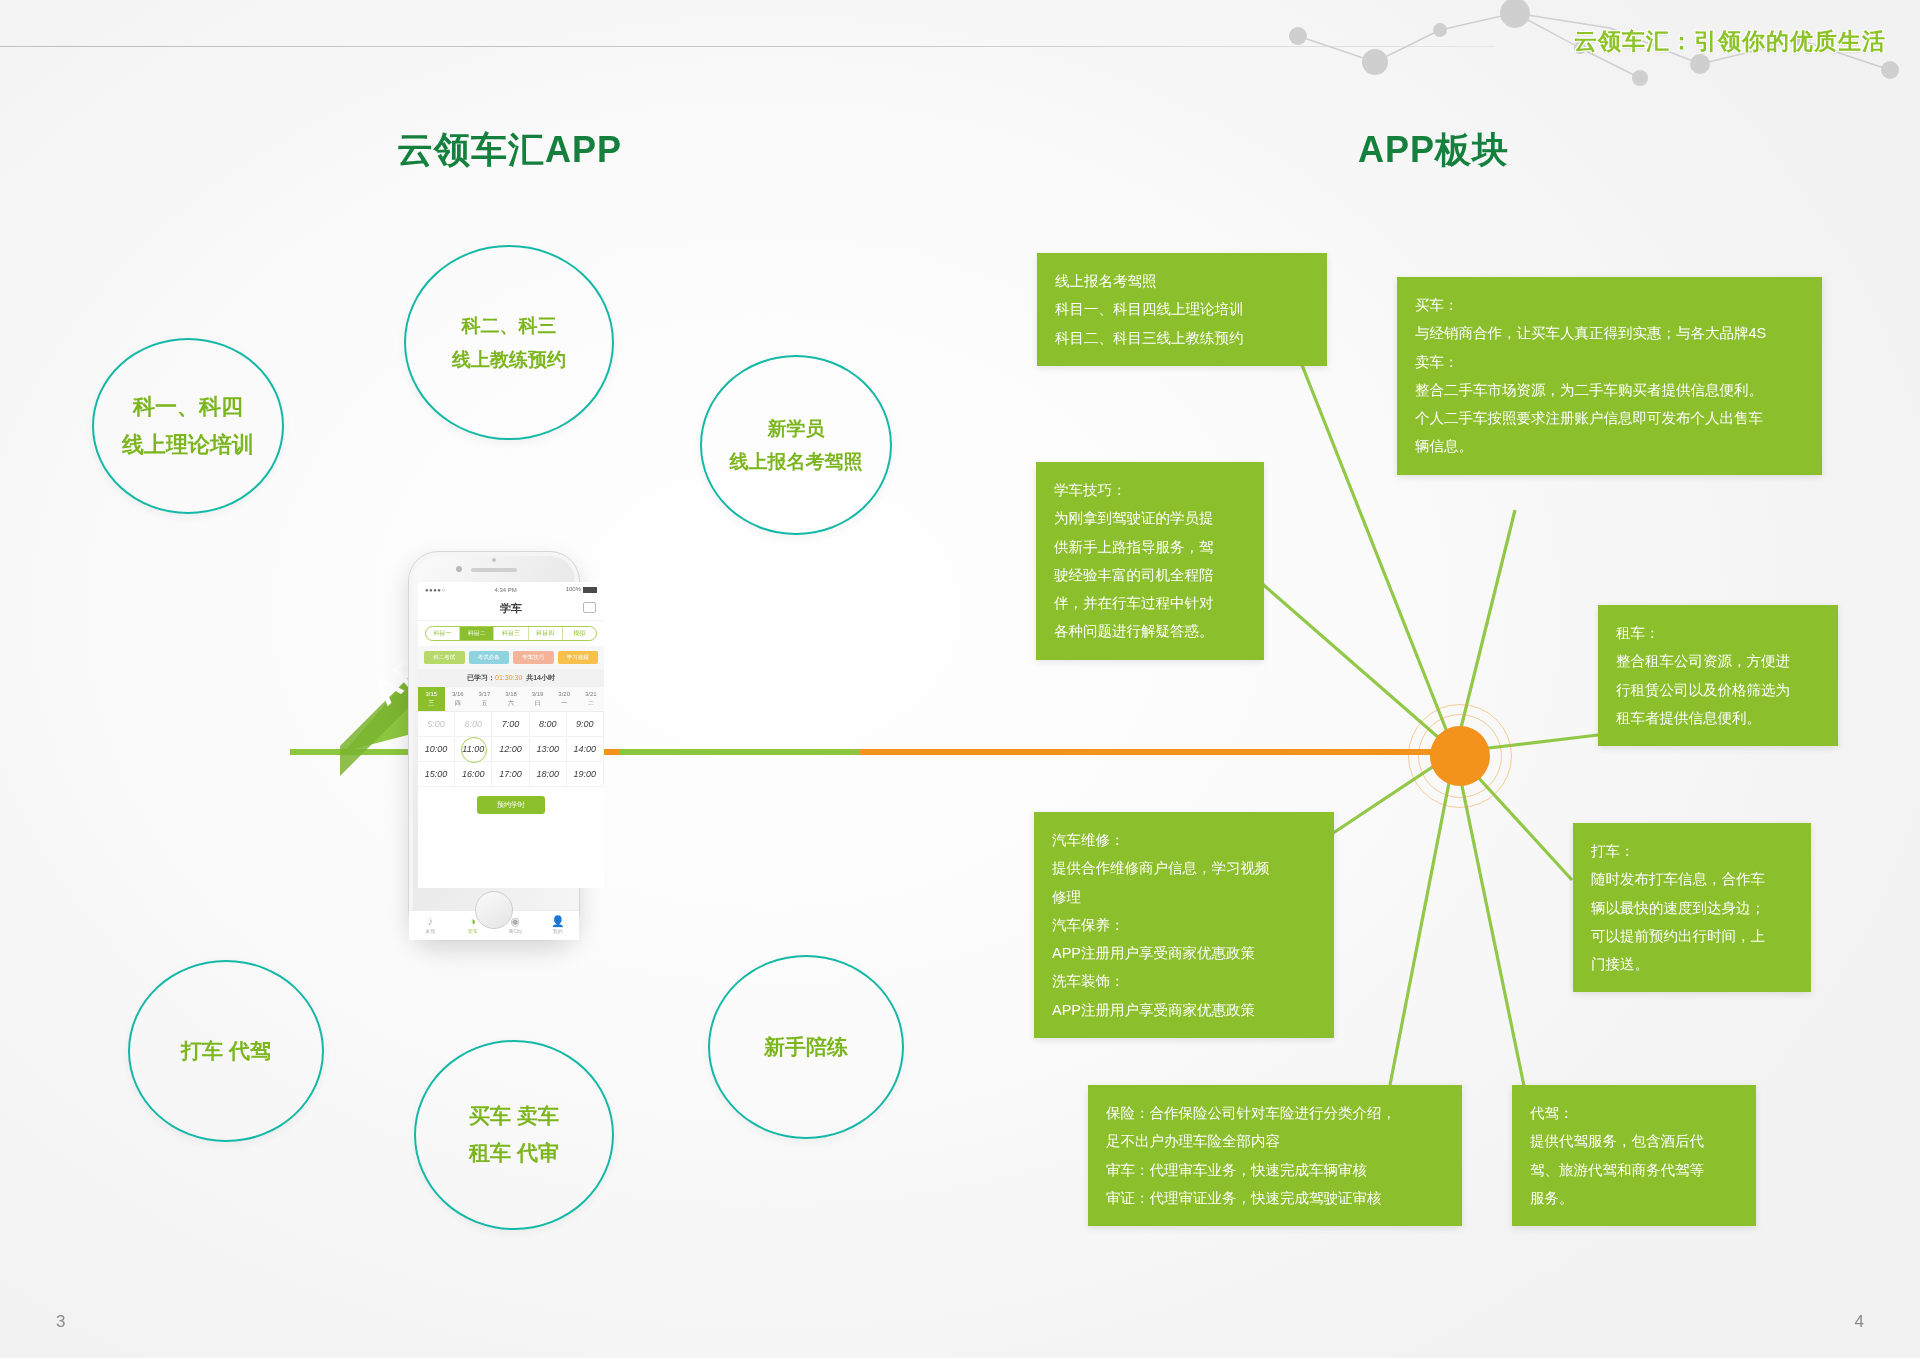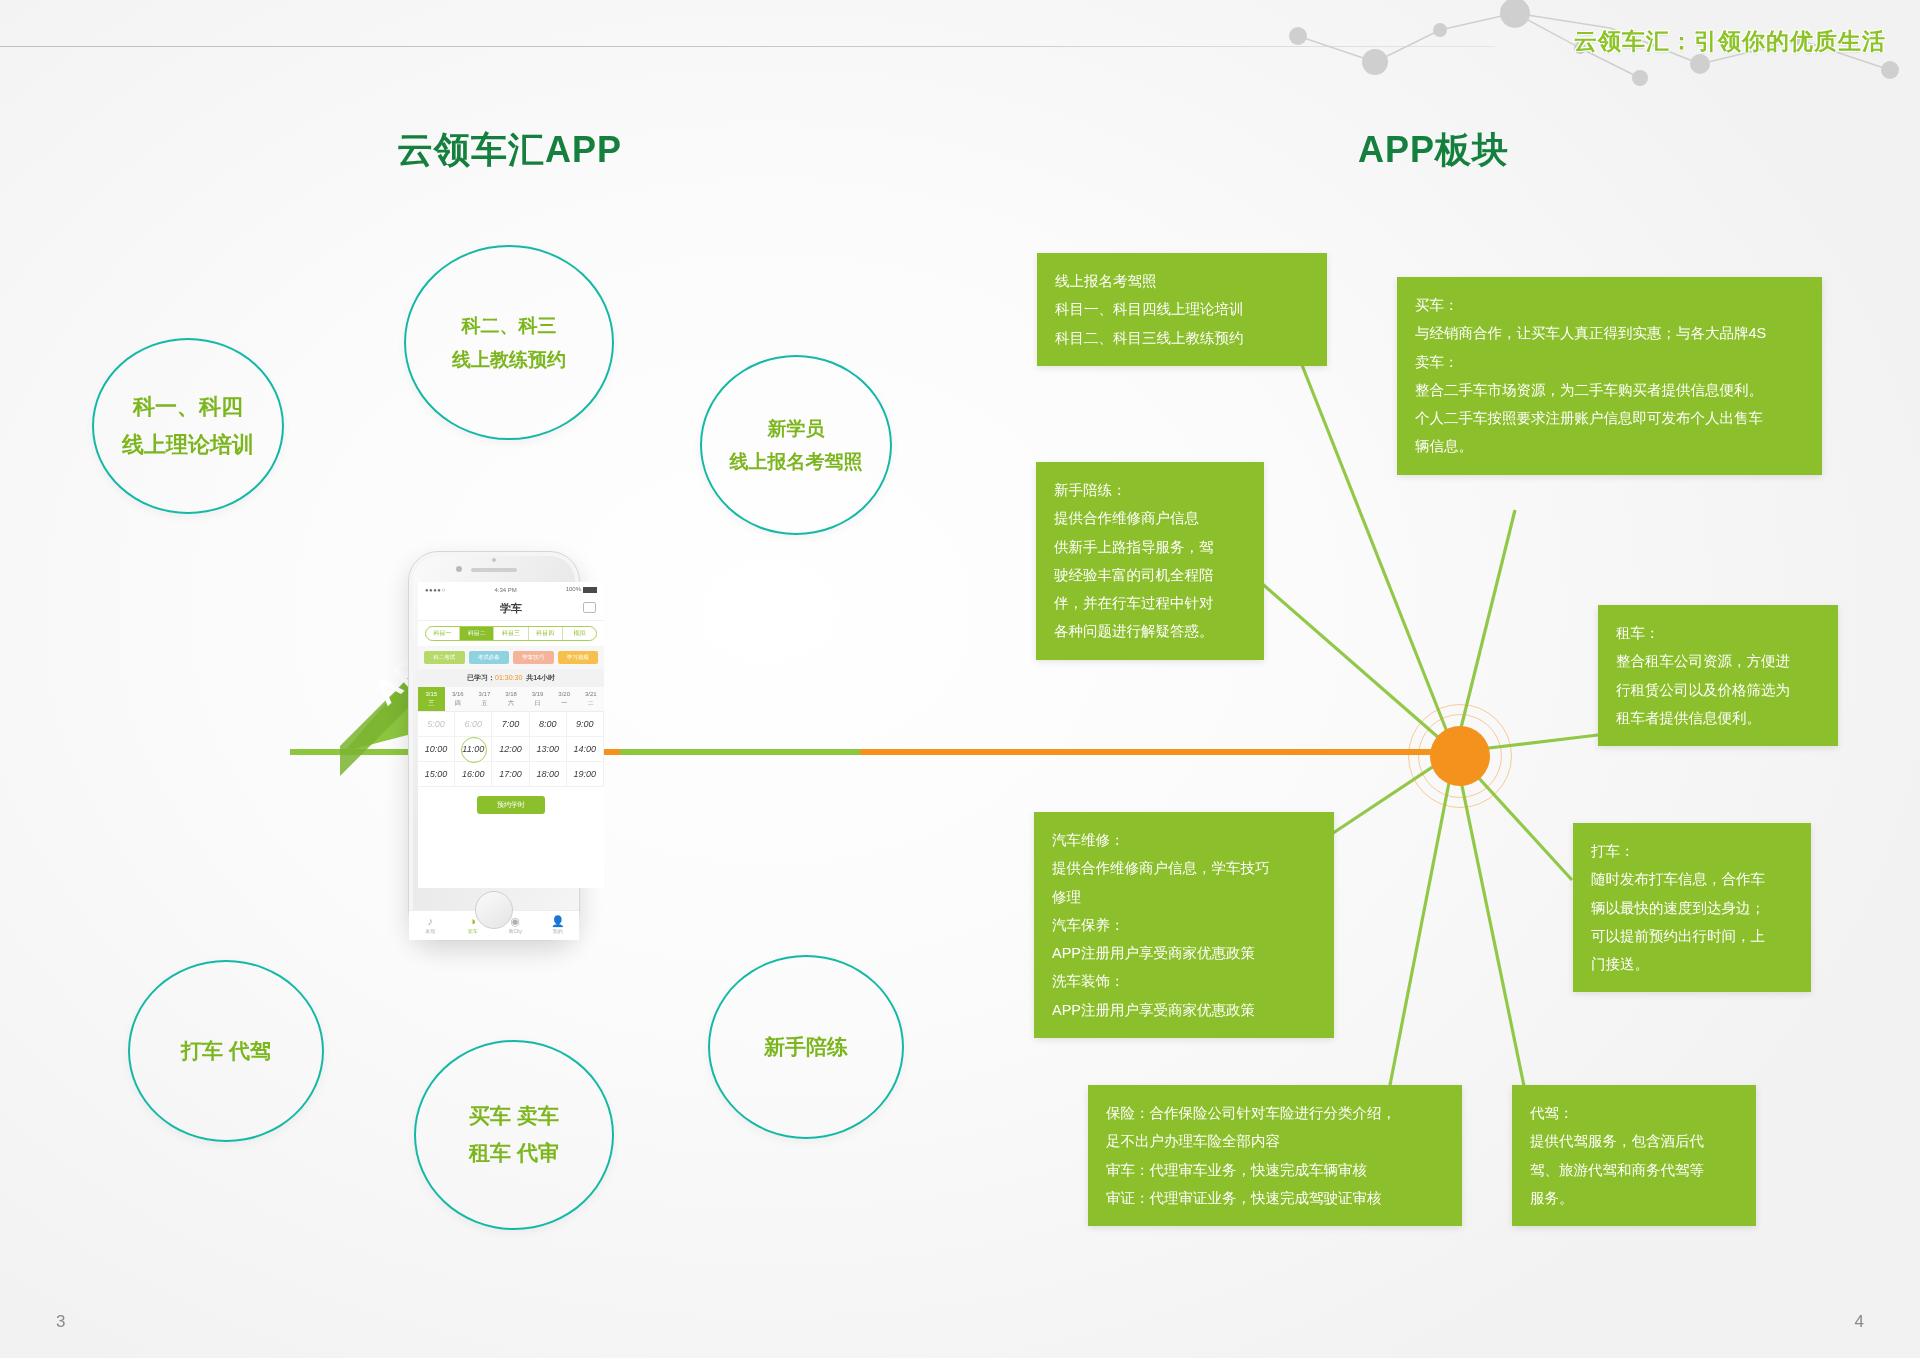--- a/index.html
+++ b/index.html
@@ -329,38 +329,38 @@
 <div class="card" id="card-buysell">
   <p>买车：</p>
   <p>与经销商合作，让买车人真正得到实惠；与各大品牌4S</p>
   <p>卖车：</p>
   <p>整合二手车市场资源，为二手车购买者提供信息便利。</p>
   <p>个人二手车按照要求注册账户信息即可发布个人出售车</p>
   <p>辆信息。</p>
 </div>
 
 <div class="card" id="card-coach">
-  <p>新手陪练：</p>
-  <p>提供合作维修商户信息</p>
+  <p>学车技巧：</p>
+  <p>为刚拿到驾驶证的学员提</p>
   <p>供新手上路指导服务，驾</p>
   <p>驶经验丰富的司机全程陪</p>
   <p>伴，并在行车过程中针对</p>
   <p>各种问题进行解疑答惑。</p>
 </div>
 
 <div class="card" id="card-rent">
   <p>租车：</p>
   <p>整合租车公司资源，方便进</p>
   <p>行租赁公司以及价格筛选为</p>
   <p>租车者提供信息便利。</p>
 </div>
 
 <div class="card" id="card-repair">
   <p>汽车维修：</p>
-  <p>提供合作维修商户信息，学车技巧</p>
+  <p>提供合作维修商户信息，学习视频</p>
   <p>修理</p>
   <p>汽车保养：</p>
   <p>APP注册用户享受商家优惠政策</p>
   <p>洗车装饰：</p>
   <p>APP注册用户享受商家优惠政策</p>
 </div>
 
 <div class="card" id="card-ride">
   <p>打车：</p>
   <p>随时发布打车信息，合作车</p>

